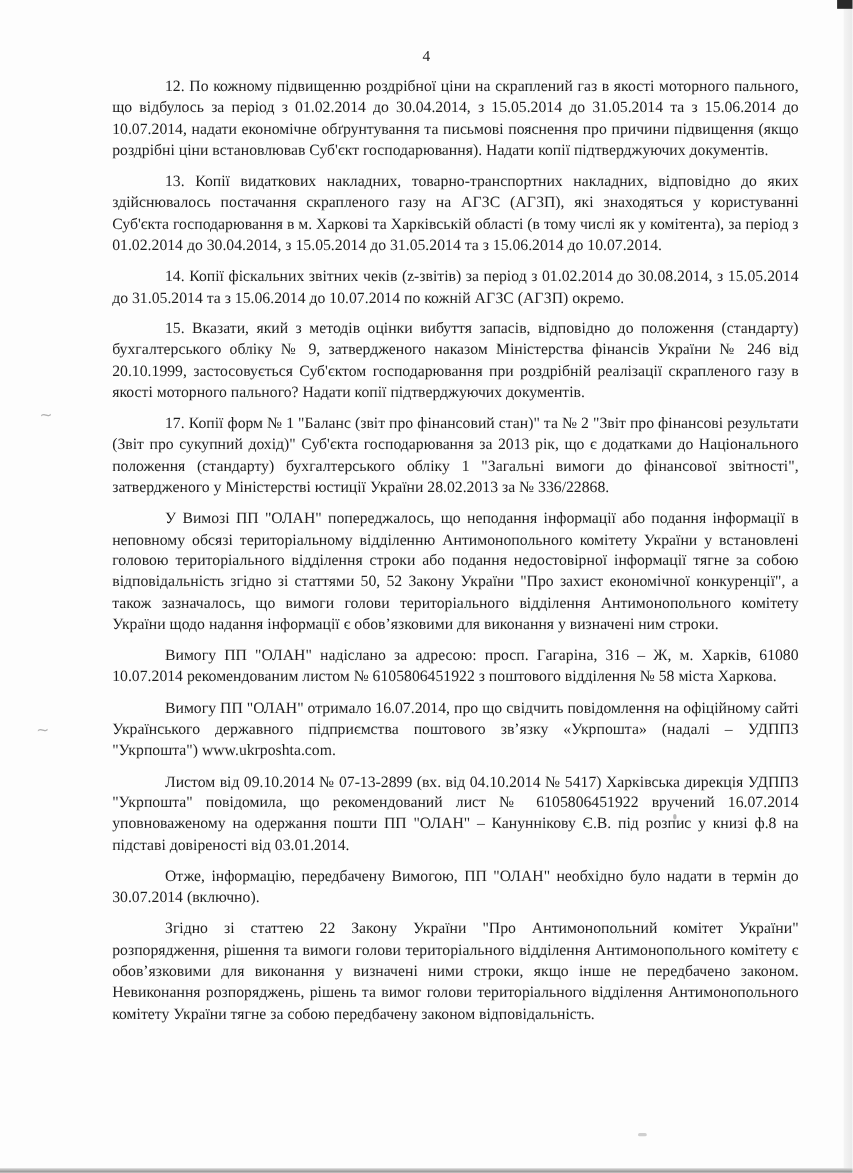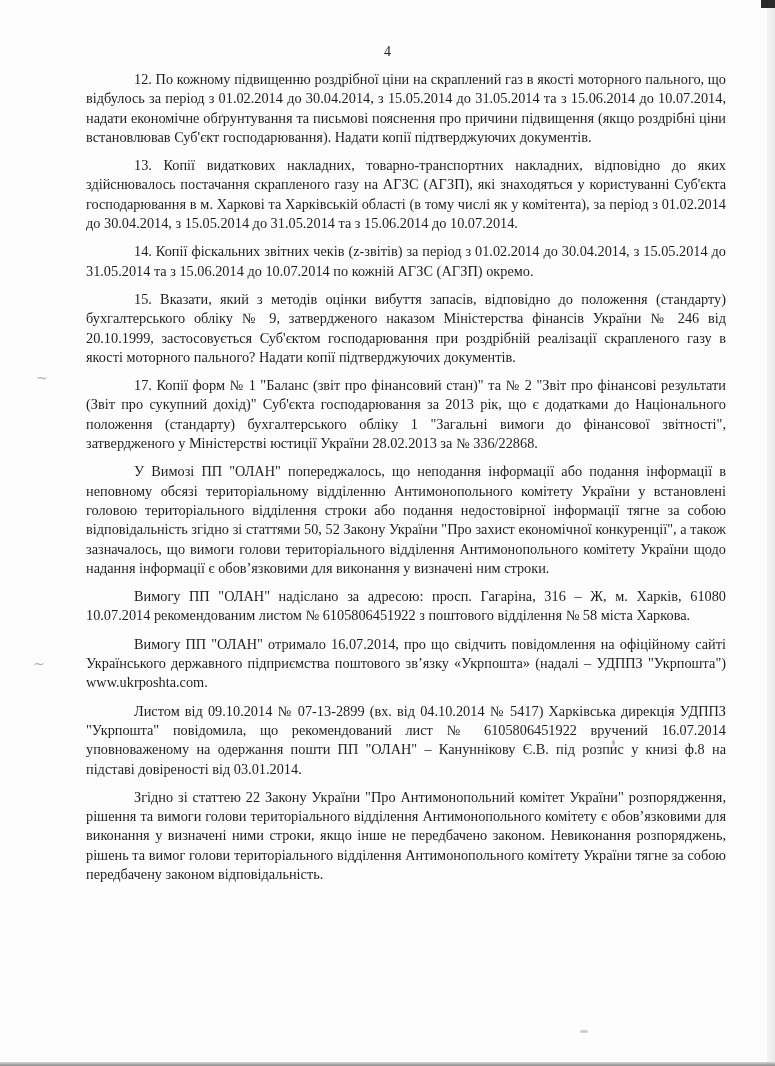--- a/index.html
+++ b/index.html
@@ -50,21 +50,21 @@
       text-align: center;
       font-size: 14px;
     }
     .content {
       position: absolute;
       left: 86px;
       top: 70px;
       width: 640px;
     }
     .para {
-      margin: 0 0 9px 0;
+      margin: 0 0 9px 16px;
       font-size: 14.3px;
       line-height: 19.3px;
       text-align: justify;
       text-indent: 48px;
     }
     .mark {
       position: absolute;
       color: #b0b0b0;
       font-family: "DejaVu Sans", sans-serif;
       font-size: 14px;
@@ -91,22 +91,23 @@
   <span class="mark mark-1">~</span>
   <span class="mark mark-2">~</span>
   <span class="speck speck-1"></span>
   <span class="speck speck-2"></span>
 
   <div class="page-number">4</div>
 
   <div class="content">
     <p class="para">12. По кожному підвищенню роздрібної ціни на скраплений газ в якості моторного пального, що відбулось за період з 01.02.2014 до 30.04.2014, з 15.05.2014 до 31.05.2014 та з 15.06.2014 до 10.07.2014, надати економічне обґрунтування та письмові пояснення про причини підвищення (якщо роздрібні ціни встановлював Суб'єкт господарювання). Надати копії підтверджуючих документів.</p>
     <p class="para">13. Копії видаткових накладних, товарно-транспортних накладних, відповідно до яких здійснювалось постачання скрапленого газу на АГЗС (АГЗП), які знаходяться у користуванні Суб'єкта господарювання в м. Харкові та Харківській області (в тому числі як у комітента), за період з 01.02.2014 до 30.04.2014, з 15.05.2014 до 31.05.2014 та з 15.06.2014 до 10.07.2014.</p>
-    <p class="para">14. Копії фіскальних звітних чеків (z-звітів) за період з 01.02.2014 до 30.04.2014, з 15.05.2014 до 31.05.2014 та з 15.06.2014 до 10.07.2014 по кожній АГЗС (АГЗП) окремо.</p>
+    <p class="para">14. Копії фіскальних звітних чеків (z-звітів) за період з 01.02.2014 до 30.08.2014, з 15.05.2014 до 31.05.2014 та з 15.06.2014 до 10.07.2014 по кожній АГЗС (АГЗП) окремо.</p>
     <p class="para">15. Вказати, який з методів оцінки вибуття запасів, відповідно до положення (стандарту) бухгалтерського обліку № 9, затвердженого наказом Міністерства фінансів України № 246 від 20.10.1999, застосовується Суб'єктом господарювання при роздрібній реалізації скрапленого газу в якості моторного пального? Надати копії підтверджуючих документів.</p>
     <p class="para">17. Копії форм № 1 "Баланс (звіт про фінансовий стан)" та № 2 "Звіт про фінансові результати (Звіт про сукупний дохід)" Суб'єкта господарювання за 2013 рік, що є додатками до Національного положення (стандарту) бухгалтерського обліку 1 "Загальні вимоги до фінансової звітності", затвердженого у Міністерстві юстиції України 28.02.2013 за № 336/22868.</p>
     <p class="para">У Вимозі ПП "ОЛАН" попереджалось, що неподання інформації або подання інформації в неповному обсязі територіальному відділенню Антимонопольного комітету України у встановлені головою територіального відділення строки або подання недостовірної інформації тягне за собою відповідальність згідно зі статтями 50, 52 Закону України "Про захист економічної конкуренції", а також зазначалось, що вимоги голови територіального відділення Антимонопольного комітету України щодо надання інформації є обов’язковими для виконання у визначені ним строки.</p>
     <p class="para">Вимогу ПП "ОЛАН" надіслано за адресою: просп. Гагаріна, 316 – Ж, м. Харків, 61080 10.07.2014 рекомендованим листом № 6105806451922 з поштового відділення № 58 міста Харкова.</p>
     <p class="para">Вимогу ПП "ОЛАН" отримало 16.07.2014, про що свідчить повідомлення на офіційному сайті Українського державного підприємства поштового зв’язку «Укрпошта» (надалі – УДППЗ "Укрпошта") www.ukrposhta.com.</p>
     <p class="para">Листом від 09.10.2014 № 07-13-2899 (вх. від 04.10.2014 № 5417) Харківська дирекція УДППЗ "Укрпошта" повідомила, що рекомендований лист № 6105806451922 вручений 16.07.2014 уповноваженому на одержання пошти ПП "ОЛАН" – Кануннікову Є.В. під розпис у книзі ф.8 на підставі довіреності від 03.01.2014.</p>
+    <p class="para">Отже, інформацію, передбачену Вимогою, ПП "ОЛАН" необхідно було надати в термін до 30.07.2014 (включно).</p>
     <p class="para">Згідно зі статтею 22 Закону України "Про Антимонопольний комітет України" розпорядження, рішення та вимоги голови територіального відділення Антимонопольного комітету є обов’язковими для виконання у визначені ними строки, якщо інше не передбачено законом. Невиконання розпоряджень, рішень та вимог голови територіального відділення Антимонопольного комітету України тягне за собою передбачену законом відповідальність.</p>
   </div>
 </div>
 
 </body></html>

